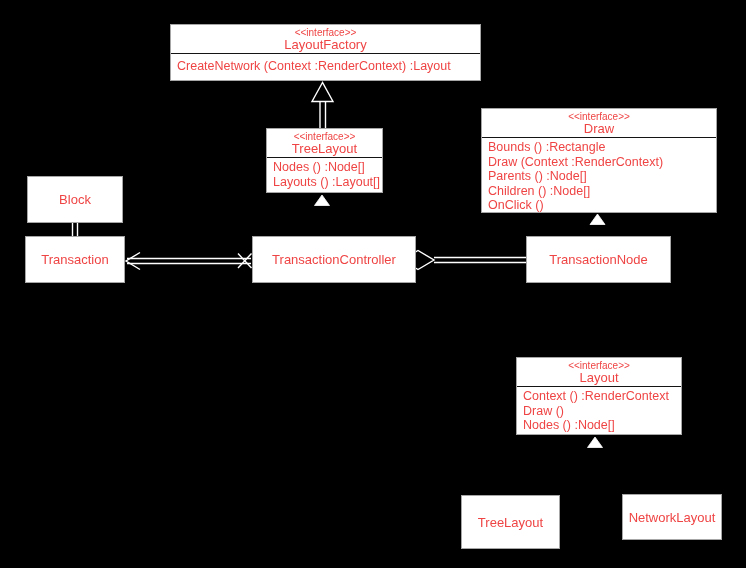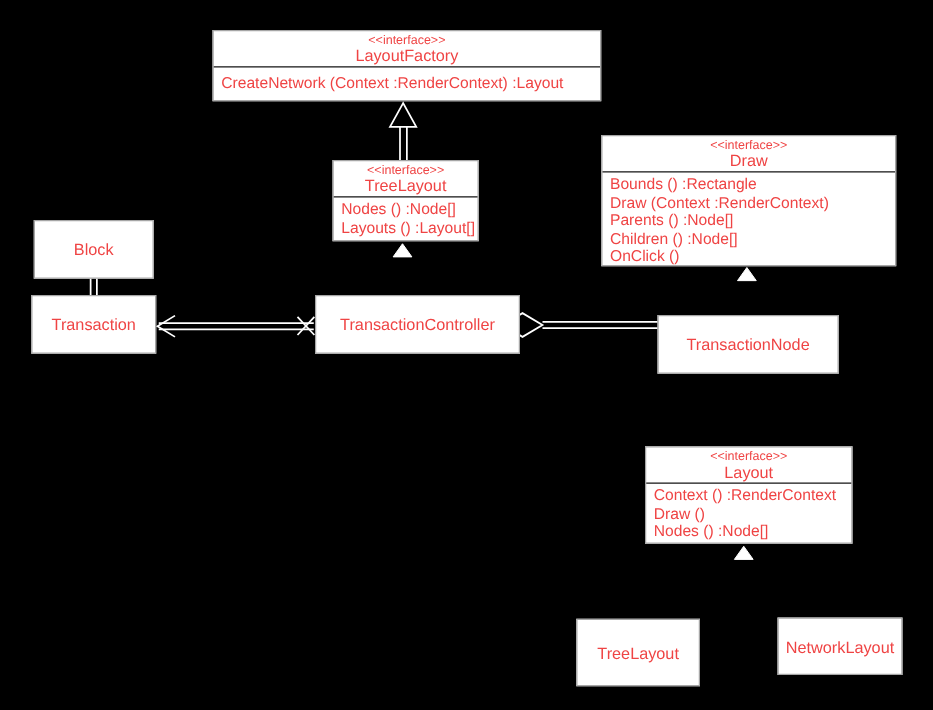--- a/index.html
+++ b/index.html
@@ -75,21 +75,21 @@
   }
   
   #box-layout-factory       { left: 170px; top: 24px;  width: 311px; height: 57px; }
   #box-layout-factory .uml-body { padding-top: 5px; }
   #box-controller           { left: 266px; top: 128px; width: 117px; height: 65px; }
   #box-node                 { left: 481px; top: 108px; width: 236px; height: 105px; }
   #box-layout               { left: 516px; top: 357px; width: 166px; height: 78px; }
   #box-block                { left: 27px;  top: 132px; width: 96px;  height: 47px; margin-top: 44px; }
   #box-transaction          { left: 25px;  top: 236px; width: 100px; height: 47px; }
   #box-transaction-controller { left: 252px; top: 236px; width: 164px; height: 47px; }
-  #box-transaction-node     { left: 526px; top: 236px; width: 145px; height: 47px; margin-top: 16px; }
+  #box-transaction-node     { left: 526px; top: 236px; width: 145px; height: 47px; }
   #box-tree-layout          { left: 461px; top: 495px; width: 99px;  height: 54px; }
   #box-network-layout       { left: 622px; top: 494px; width: 100px; height: 46px; }
 </style>
 </head>
 <body>
 
 <div class="stage">
 
   <svg class="connectors" width="746" height="568" viewBox="0 0 746 568">
 

